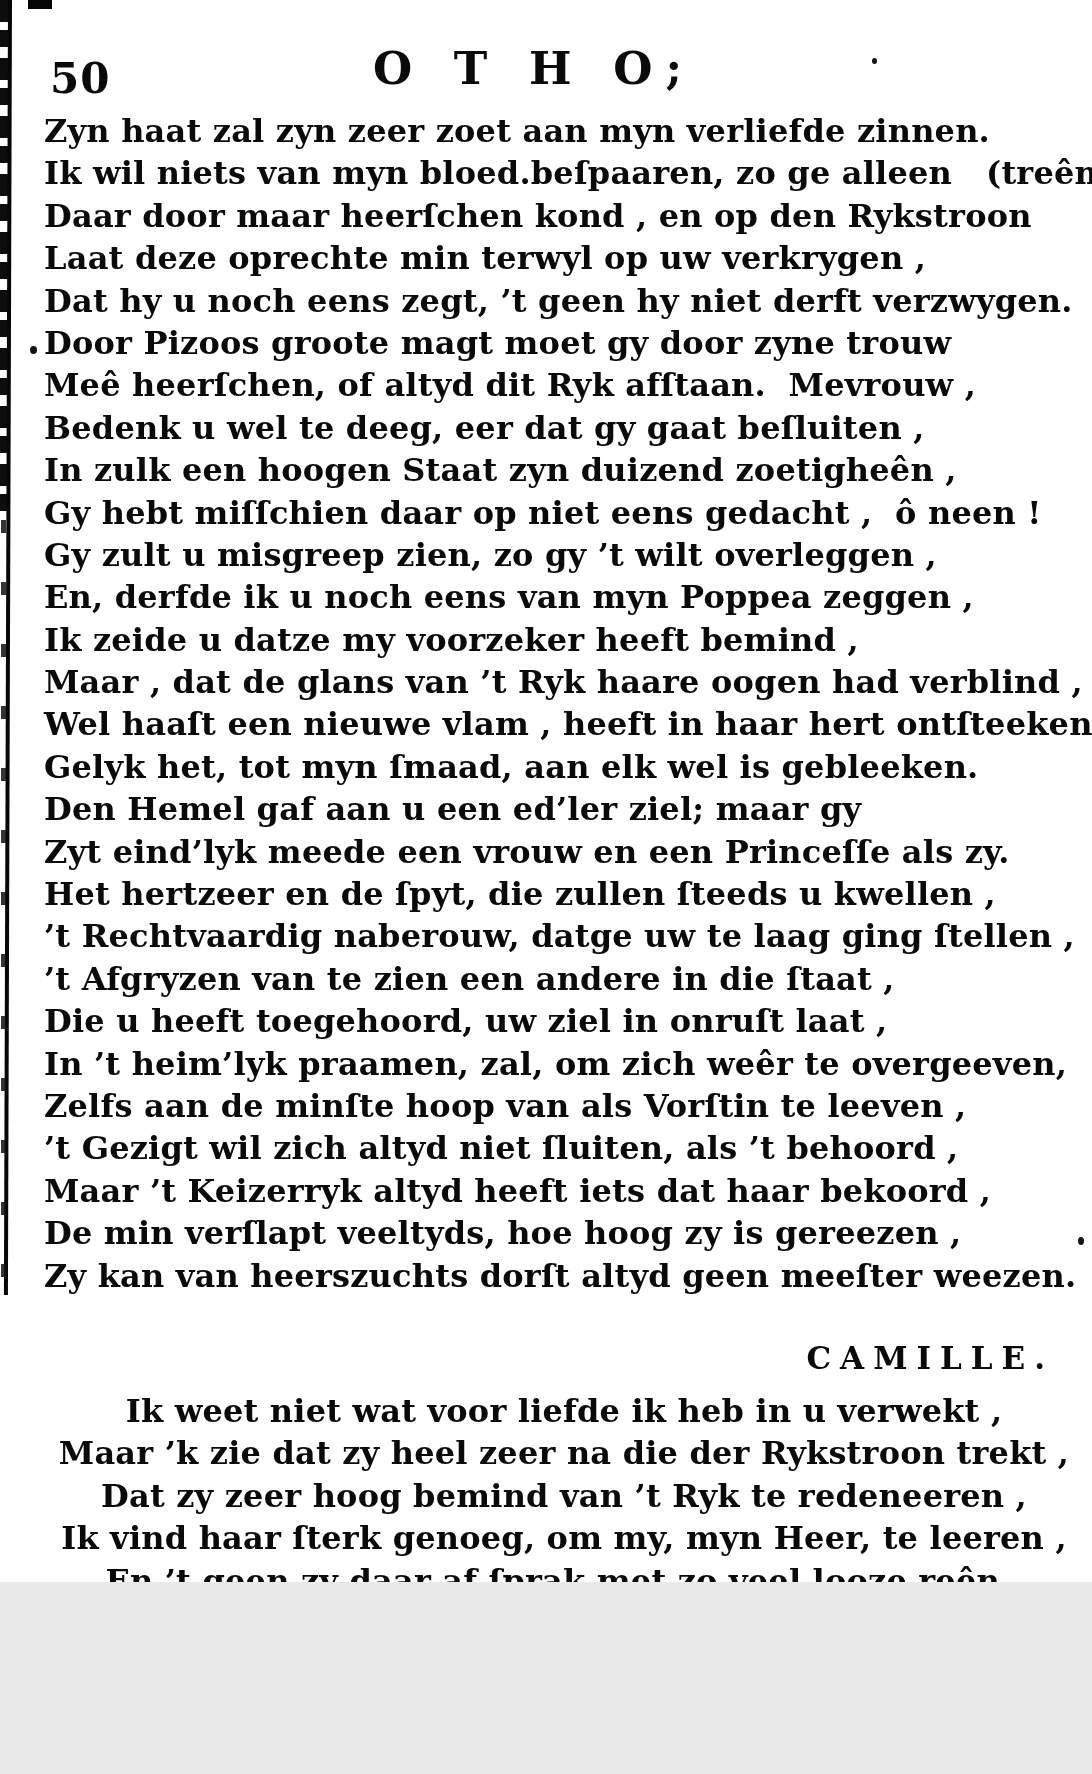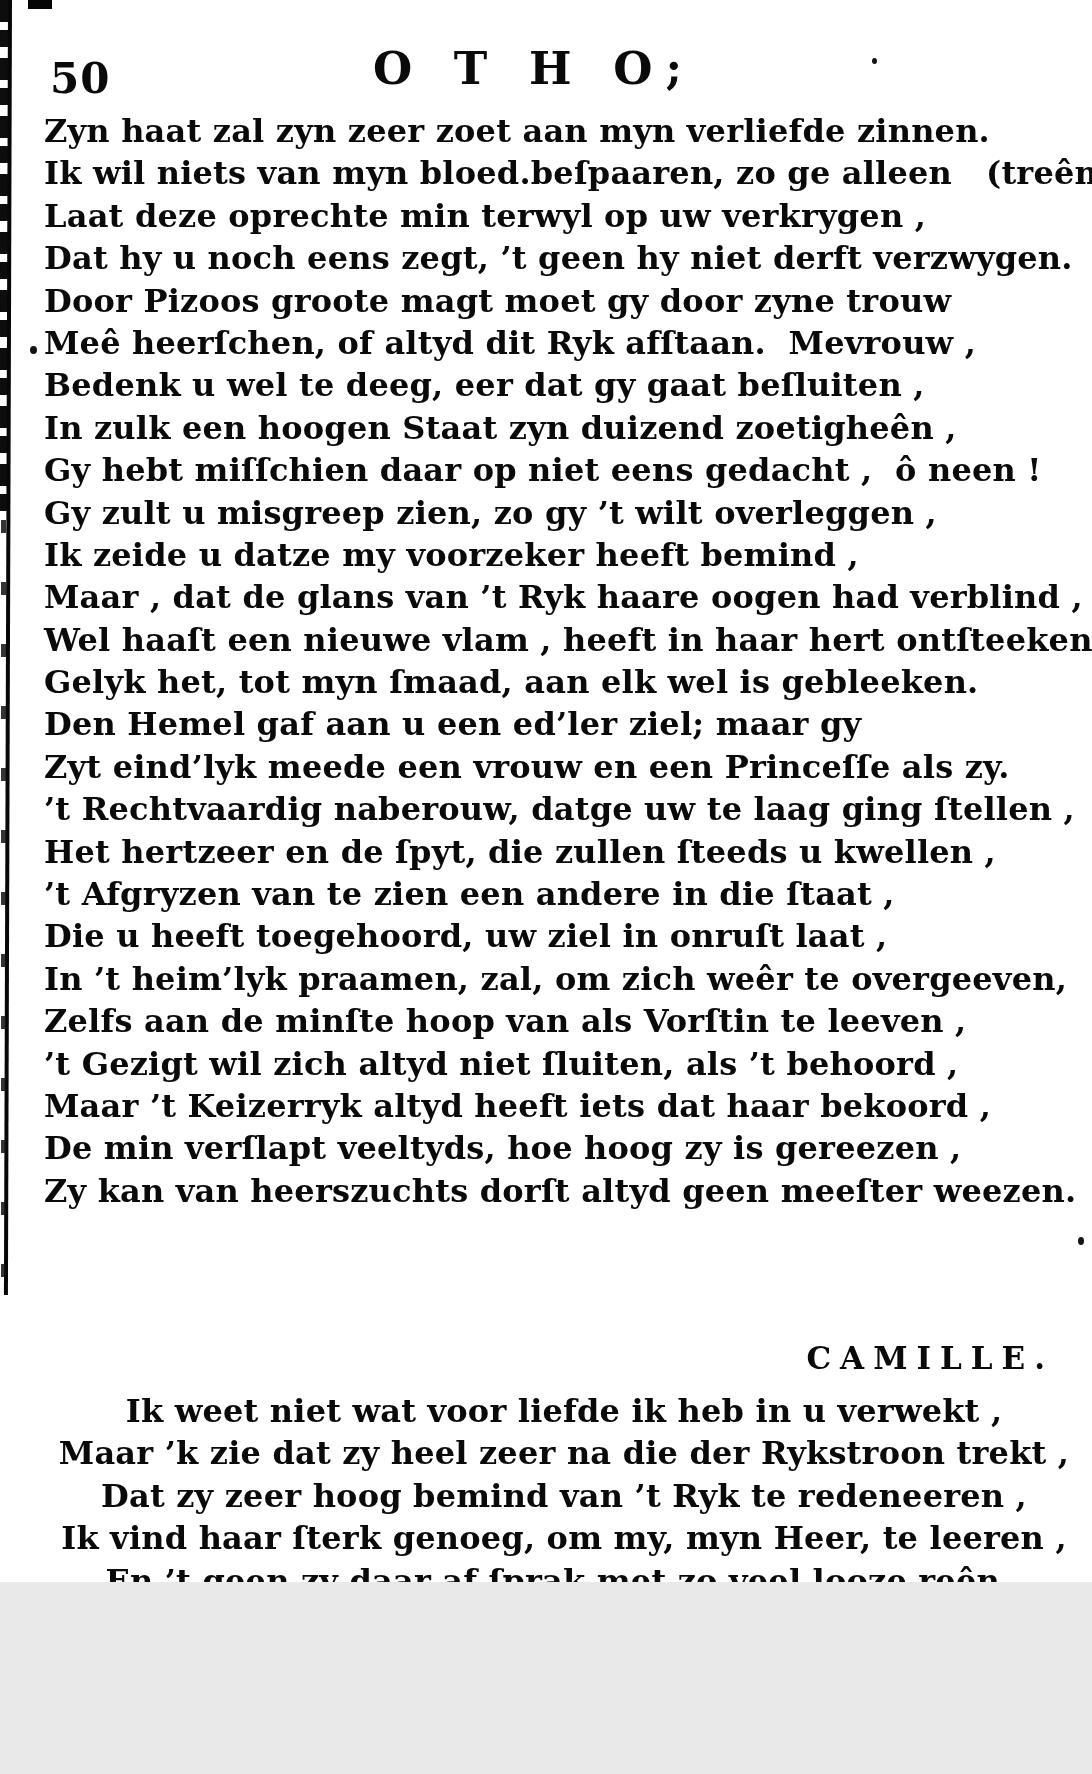--- a/index.html
+++ b/index.html
@@ -85,36 +85,38 @@
     <div class="g-rag2"></div>
     <div class="g-corner"></div>
   </div>
 
   <div class="pageno">50</div>
   <div class="title">O T H O;</div>
 
   <div class="speech speech1">
       <div class="verse-line">Zyn haat zal zyn zeer zoet aan myn verliefde zinnen.</div>
       <div class="verse-line">Ik wil niets van myn bloed.beſpaaren, zo ge alleen&nbsp;&nbsp;&nbsp;(treên;</div>
+      <div class="verse-line">Daar door maar heerſchen kond , en op den Rykstroon</div>
       <div class="verse-line">Laat deze oprechte min terwyl op uw verkrygen ,</div>
       <div class="verse-line">Dat hy u noch eens zegt, ’t geen hy niet derft verzwygen.</div>
       <div class="verse-line">Door Pizoos groote magt moet gy door zyne trouw</div>
       <div class="verse-line">Meê heerſchen, of altyd dit Ryk afſtaan.&nbsp; Mevrouw ,</div>
       <div class="verse-line">Bedenk u wel te deeg, eer dat gy gaat beſluiten ,</div>
       <div class="verse-line">In zulk een hoogen Staat zyn duizend zoetigheên ,</div>
       <div class="verse-line">Gy hebt miſſchien daar op niet eens gedacht ,&nbsp; ô neen !</div>
       <div class="verse-line">Gy zult u misgreep zien, zo gy ’t wilt overleggen ,</div>
+      <div class="verse-line">En, derfde ik u noch eens van myn Poppea zeggen ,</div>
       <div class="verse-line">Ik zeide u datze my voorzeker heeft bemind ,</div>
       <div class="verse-line">Maar , dat de glans van ’t Ryk haare oogen had verblind ,</div>
       <div class="verse-line">Wel haaſt een nieuwe vlam , heeft in haar hert ontſteeken ,</div>
       <div class="verse-line">Gelyk het, tot myn ſmaad, aan elk wel is gebleeken.</div>
       <div class="verse-line">Den Hemel gaf aan u een ed’ler ziel; maar gy</div>
       <div class="verse-line">Zyt eind’lyk meede een vrouw en een Princeſſe als zy.</div>
+      <div class="verse-line">Het hertzeer en de ſpyt, die zullen ſteeds u kwellen ,</div>
       <div class="verse-line">’t Rechtvaardig naberouw, datge uw te laag ging ſtellen ,</div>
-      <div class="verse-line">Het hertzeer en de ſpyt, die zullen ſteeds u kwellen ,</div>
       <div class="verse-line">’t Afgryzen van te zien een andere in die ſtaat ,</div>
       <div class="verse-line">Die u heeft toegehoord, uw ziel in onruſt laat ,</div>
       <div class="verse-line">In ’t heim’lyk praamen, zal, om zich weêr te overgeeven,</div>
       <div class="verse-line">Zelfs aan de minſte hoop van als Vorſtin te leeven ,</div>
       <div class="verse-line">’t Gezigt wil zich altyd niet ſluiten, als ’t behoord ,</div>
       <div class="verse-line">Maar ’t Keizerryk altyd heeft iets dat haar bekoord ,</div>
       <div class="verse-line">De min verſlapt veeltyds, hoe hoog zy is gereezen ,</div>
       <div class="verse-line">Zy kan van heerszuchts dorſt altyd geen meeſter weezen.</div>
     </div>
   <div class="speaker">CAMILLE.</div>

